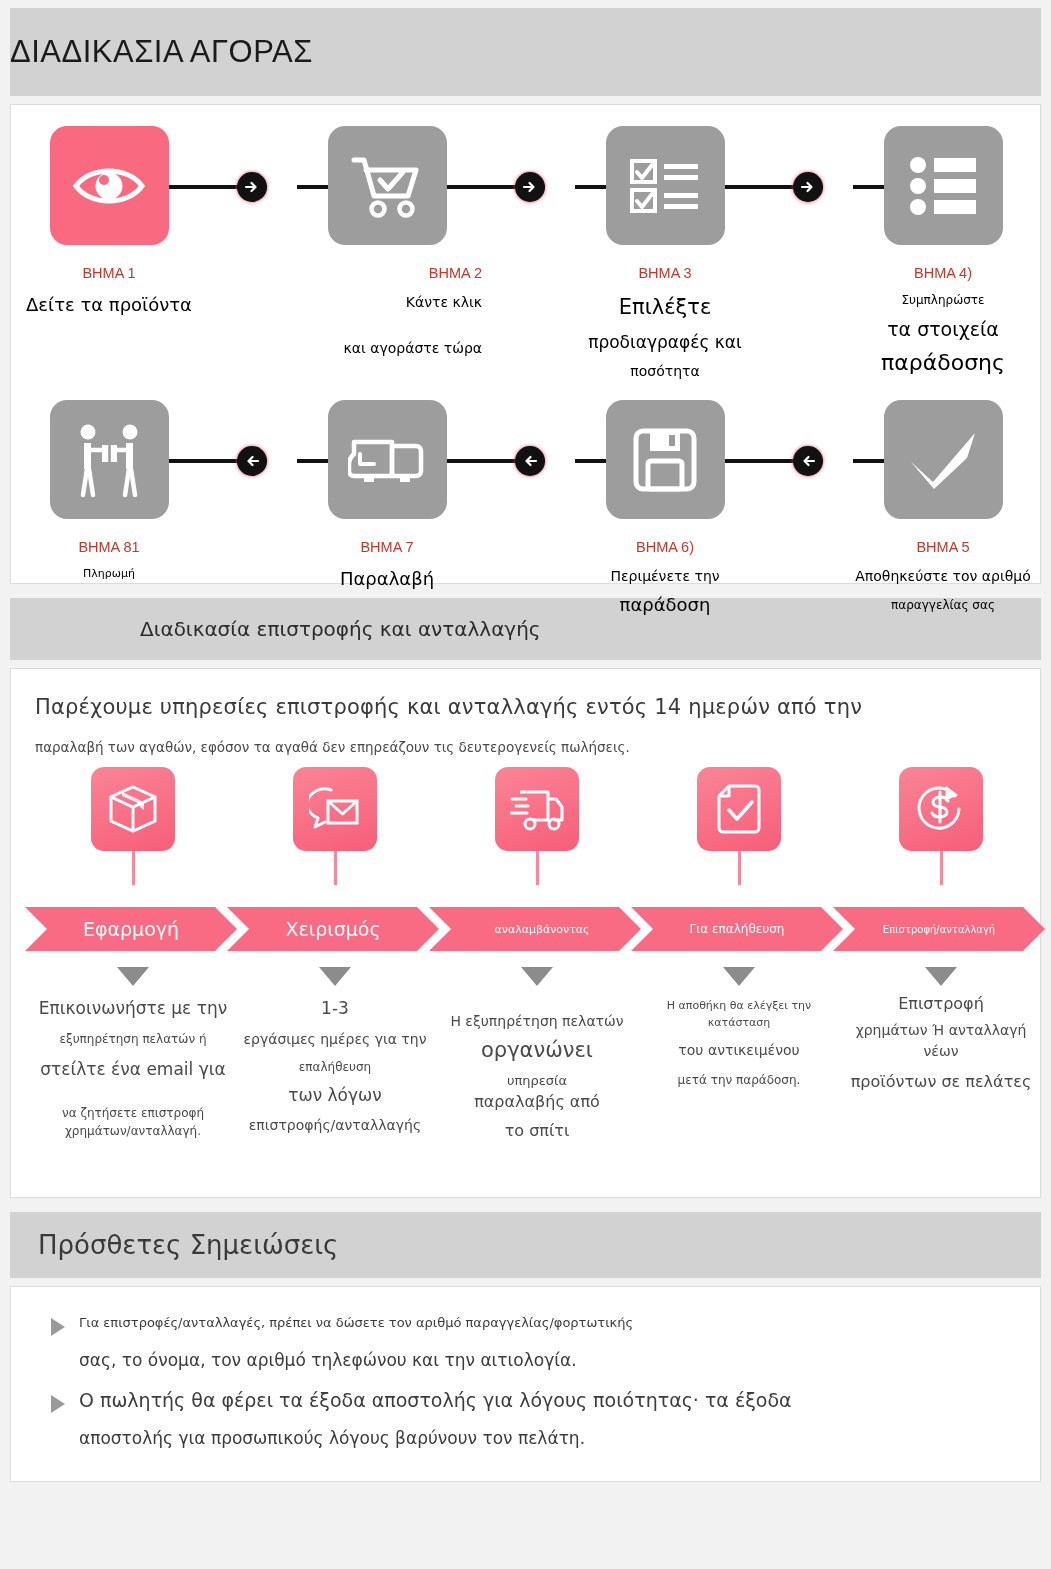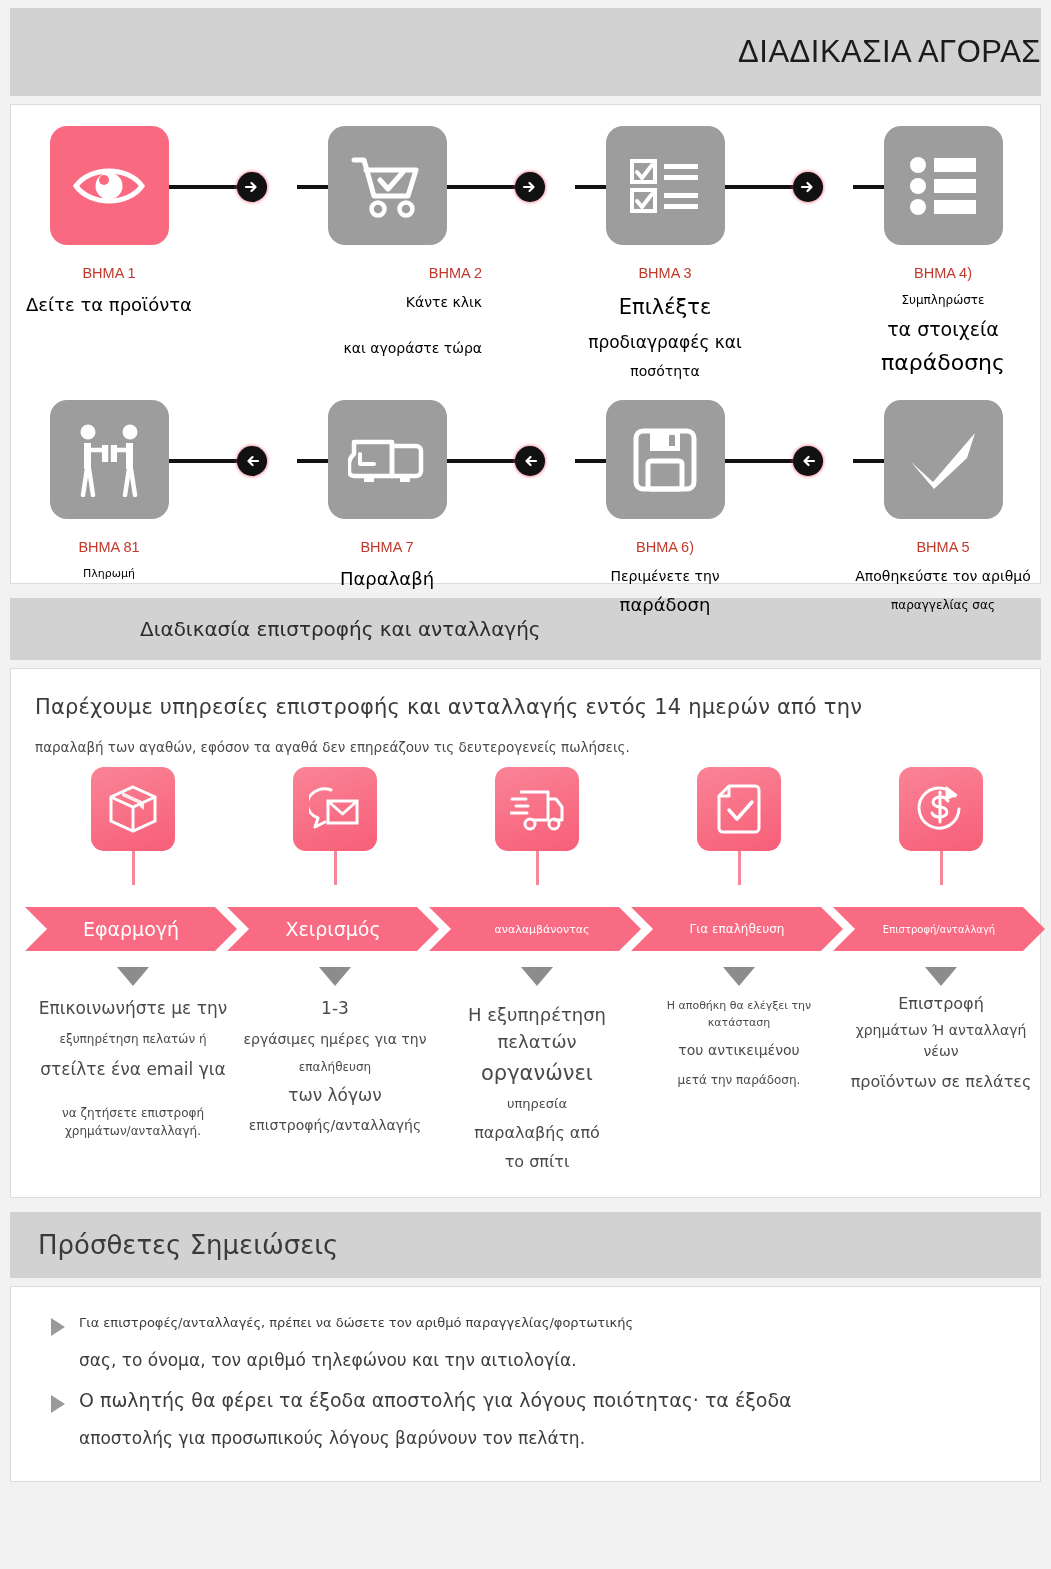--- a/index.html
+++ b/index.html
@@ -21,21 +21,21 @@
   
   .bar {
     background: #d2d2d2;
     width: 1031px;
     margin-left: 0;
   }
   .bar-title-main {
     height: 88px;
     display: flex;
     align-items: center;
-    justify-content: flex-end;
+    justify-content: flex-start;
     font-size: 31px;
     letter-spacing: 0.5px;
     color: #1b1b1b;
     font-family: "Liberation Sans", sans-serif;
   }
   .bar-title-sub {
     height: 62px;
     display: flex;
     align-items: center;
     padding-left: 130px;
@@ -468,24 +468,24 @@
         <div style="font-size:14px; margin-top:7px;">εργάσιμες ημέρες για την</div>
         <div style="font-size:12px; margin-top:8px;">επαλήθευση</div>
         <div style="font-size:17px; margin-top:7px;">των λόγων</div>
         <div style="font-size:14px; margin-top:7px;">επιστροφής/ανταλλαγής</div>
       </div>
     </div>
 
     <div class="ret-col" style="left:426px; top:286px;">
       <div class="caret-down"></div>
       <div class="ret-text">
-        <div style="font-size:18px; margin-top:15px;">Η εξυπηρέτηση πελατών</div>
+        <div style="font-size:14px; margin-top:25px;">Η εξυπηρέτηση πελατών</div>
         <div style="font-size:21px; margin-top:3px;">οργανώνει</div>
         <div style="font-size:13px; margin-top:4px;">υπηρεσία</div>
-        <div style="font-size:16px; margin-top:8px;">παραλαβής από</div>
+        <div style="font-size:16px; ">παραλαβής από</div>
         <div style="font-size:16px; margin-top:5px;">το σπίτι</div>
       </div>
     </div>
 
     <div class="ret-col" style="left:628px; top:286px;">
       <div class="caret-down"></div>
       <div class="ret-text">
         <div style="font-size:11px; margin-top:12px;">Η αποθήκη θα ελέγξει την κατάσταση</div>
         <div style="font-size:14px; margin-top:9px;">του αντικειμένου</div>
         <div style="font-size:12px; margin-top:10px;">μετά την παράδοση.</div>

